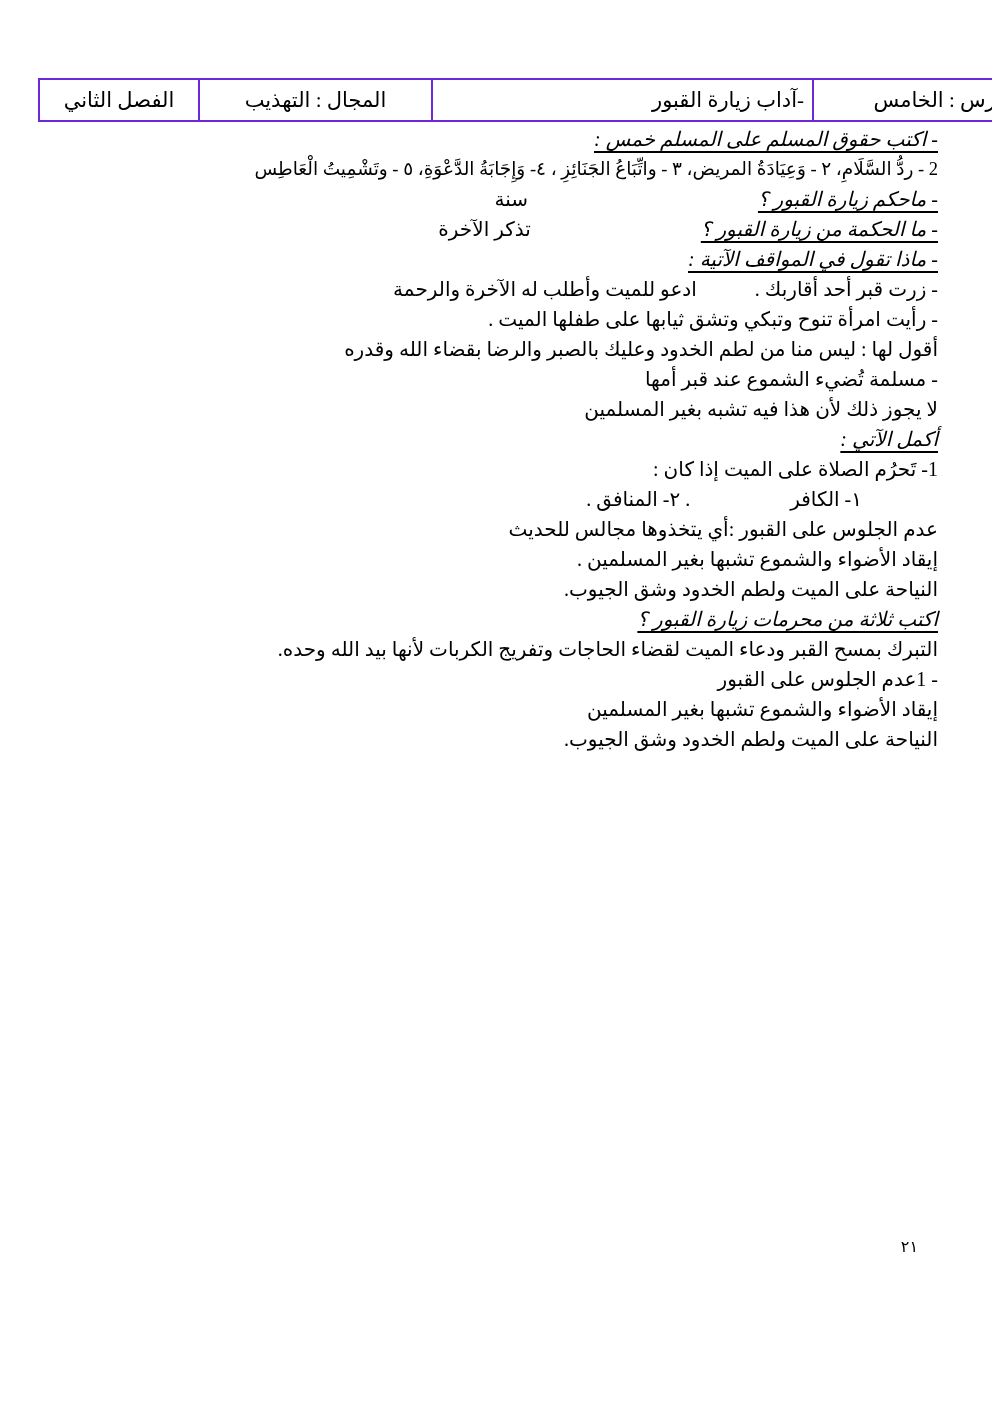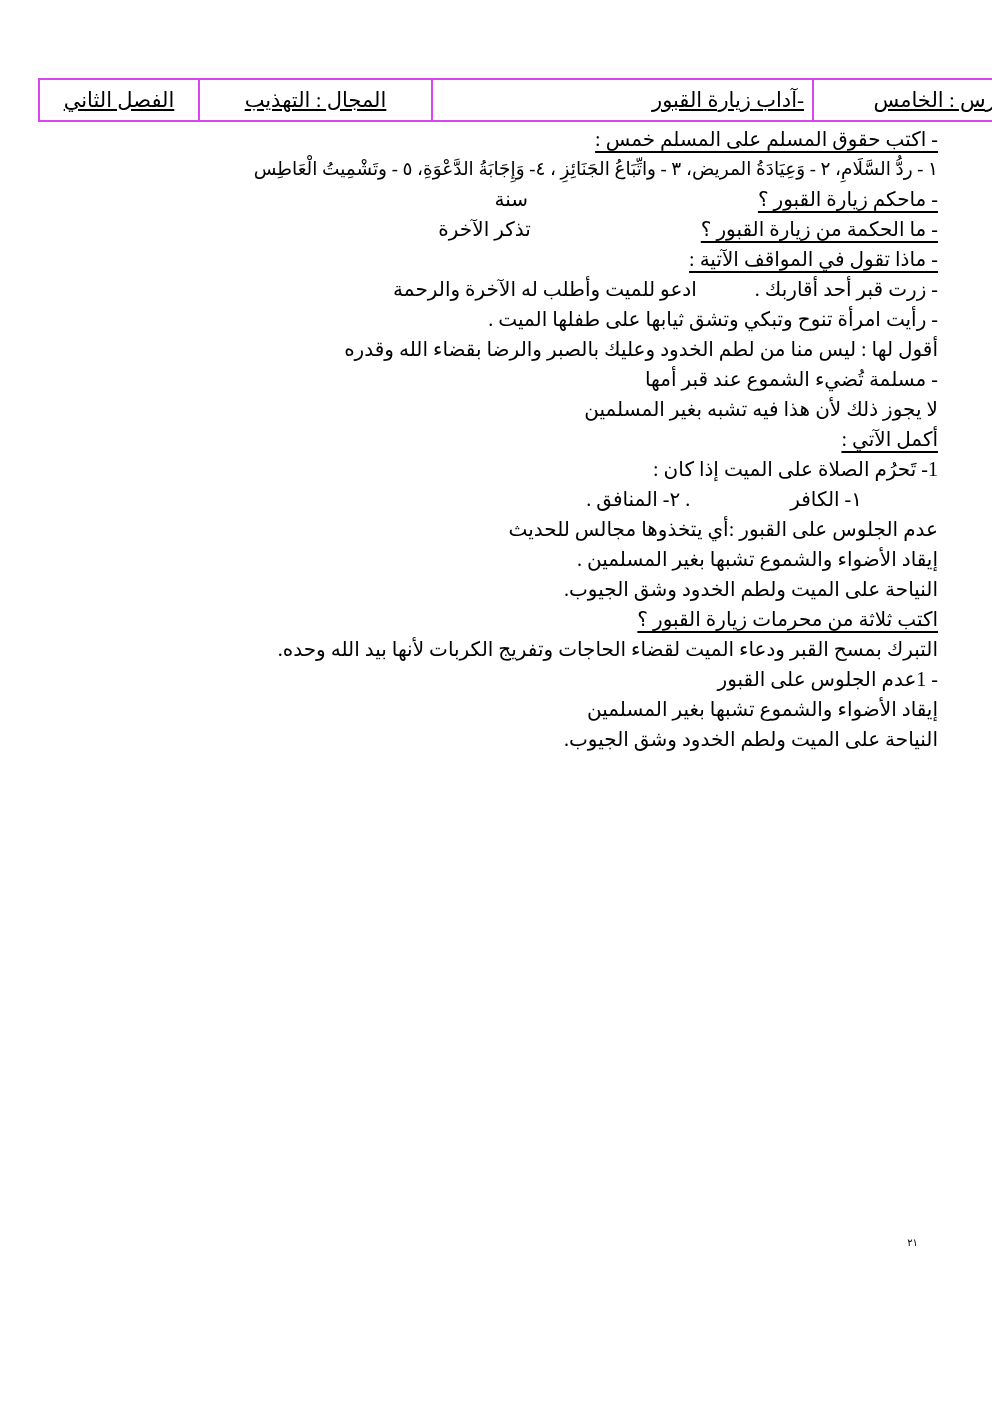--- a/index.html
+++ b/index.html
@@ -25,26 +25,25 @@
     position: absolute;
     top: 78px;
     left: 38px;
     width: 917px;
     height: 44px;
     border-collapse: collapse;
     direction: rtl;
     table-layout: fixed;
   }
   table.header-table td {
-    border: 2px solid #d946ef;
+    border: 2px solid #6d28d9;
     font-size: 21px;
     padding: 2px 8px;
     white-space: nowrap;
     vertical-align: middle;
-    text-decoration: underline;
   }
   td.cell-lesson   { width: 197px; text-align: right; }
   td.cell-title    { width: 363px; text-align: right; padding-right: 16px; }
   td.cell-field    { width: 215px; text-align: center; }
   td.cell-semester { width: 142px; text-align: center; }
 
   
   .content {
     position: absolute;
     top: 124px;
@@ -54,30 +53,31 @@
     direction: rtl;
     text-align: right;
     font-size: 20px;
     line-height: 30px;
   }
   .line { min-height: 30px; }
   .u {
     text-decoration: underline;
     text-underline-offset: 5px;
     text-decoration-thickness: 1.5px;
+    font-style: italic;
   }
   .gap { display: inline-block; height: 1px; vertical-align: baseline; }
   .small { font-size: 18.5px; white-space: nowrap; }
   .indent { padding-right: 76px; }
 
   .page-number {
     position: absolute;
     top: 1237px;
     right: 74px;
-    font-size: 10px;
+    font-size: 16px;
     direction: rtl;
   }
 </style>
 </head>
 <body>
 
 <div class="page">
 
   <table class="header-table" dir="rtl">
     <tbody>
@@ -87,21 +87,21 @@
       <td class="cell-field">المجال : التهذيب</td>
       <td class="cell-semester">الفصل الثاني</td>
     </tr>
   </tbody>
     </table>
 
   <div class="content" dir="rtl">
 
     <div class="line"><span class="u">- اكتب حقوق المسلم على المسلم خمس :</span></div>
 
-    <div class="line small">١ - ردُّ السَّلَامِ،   ٢ - وَعِيَادَةُ المريض،  ٣ - واتِّبَاعُ الجَنَائِزِ ،  ٤- وَإِجَابَةُ الدَّعْوَةِ، ٥ -  وتَشْمِيتُ الْعَاطِس</div>
+    <div class="line small">2 - ردُّ السَّلَامِ،   ٢ - وَعِيَادَةُ المريض،  ٣ - واتِّبَاعُ الجَنَائِزِ ،  ٤- وَإِجَابَةُ الدَّعْوَةِ، ٥ -  وتَشْمِيتُ الْعَاطِس</div>
 
     <div class="line"><span class="u">- ماحكم زيارة القبور ؟</span><span class="gap" style="width:230px"></span><span>سنة</span></div>
 
     <div class="line"><span class="u">- ما الحكمة من زيارة القبور ؟</span><span class="gap" style="width:170px"></span><span>تذكر الآخرة</span></div>
 
     <div class="line"><span class="u">- ماذا تقول في المواقف الآتية :</span></div>
 
     <div class="line"><span>- زرت قبر أحد أقاربك .</span><span class="gap" style="width:58px"></span><span>ادعو للميت وأطلب له الآخرة والرحمة</span></div>
 
     <div class="line">- رأيت امرأة تنوح وتبكي وتشق ثيابها على طفلها الميت .</div>

